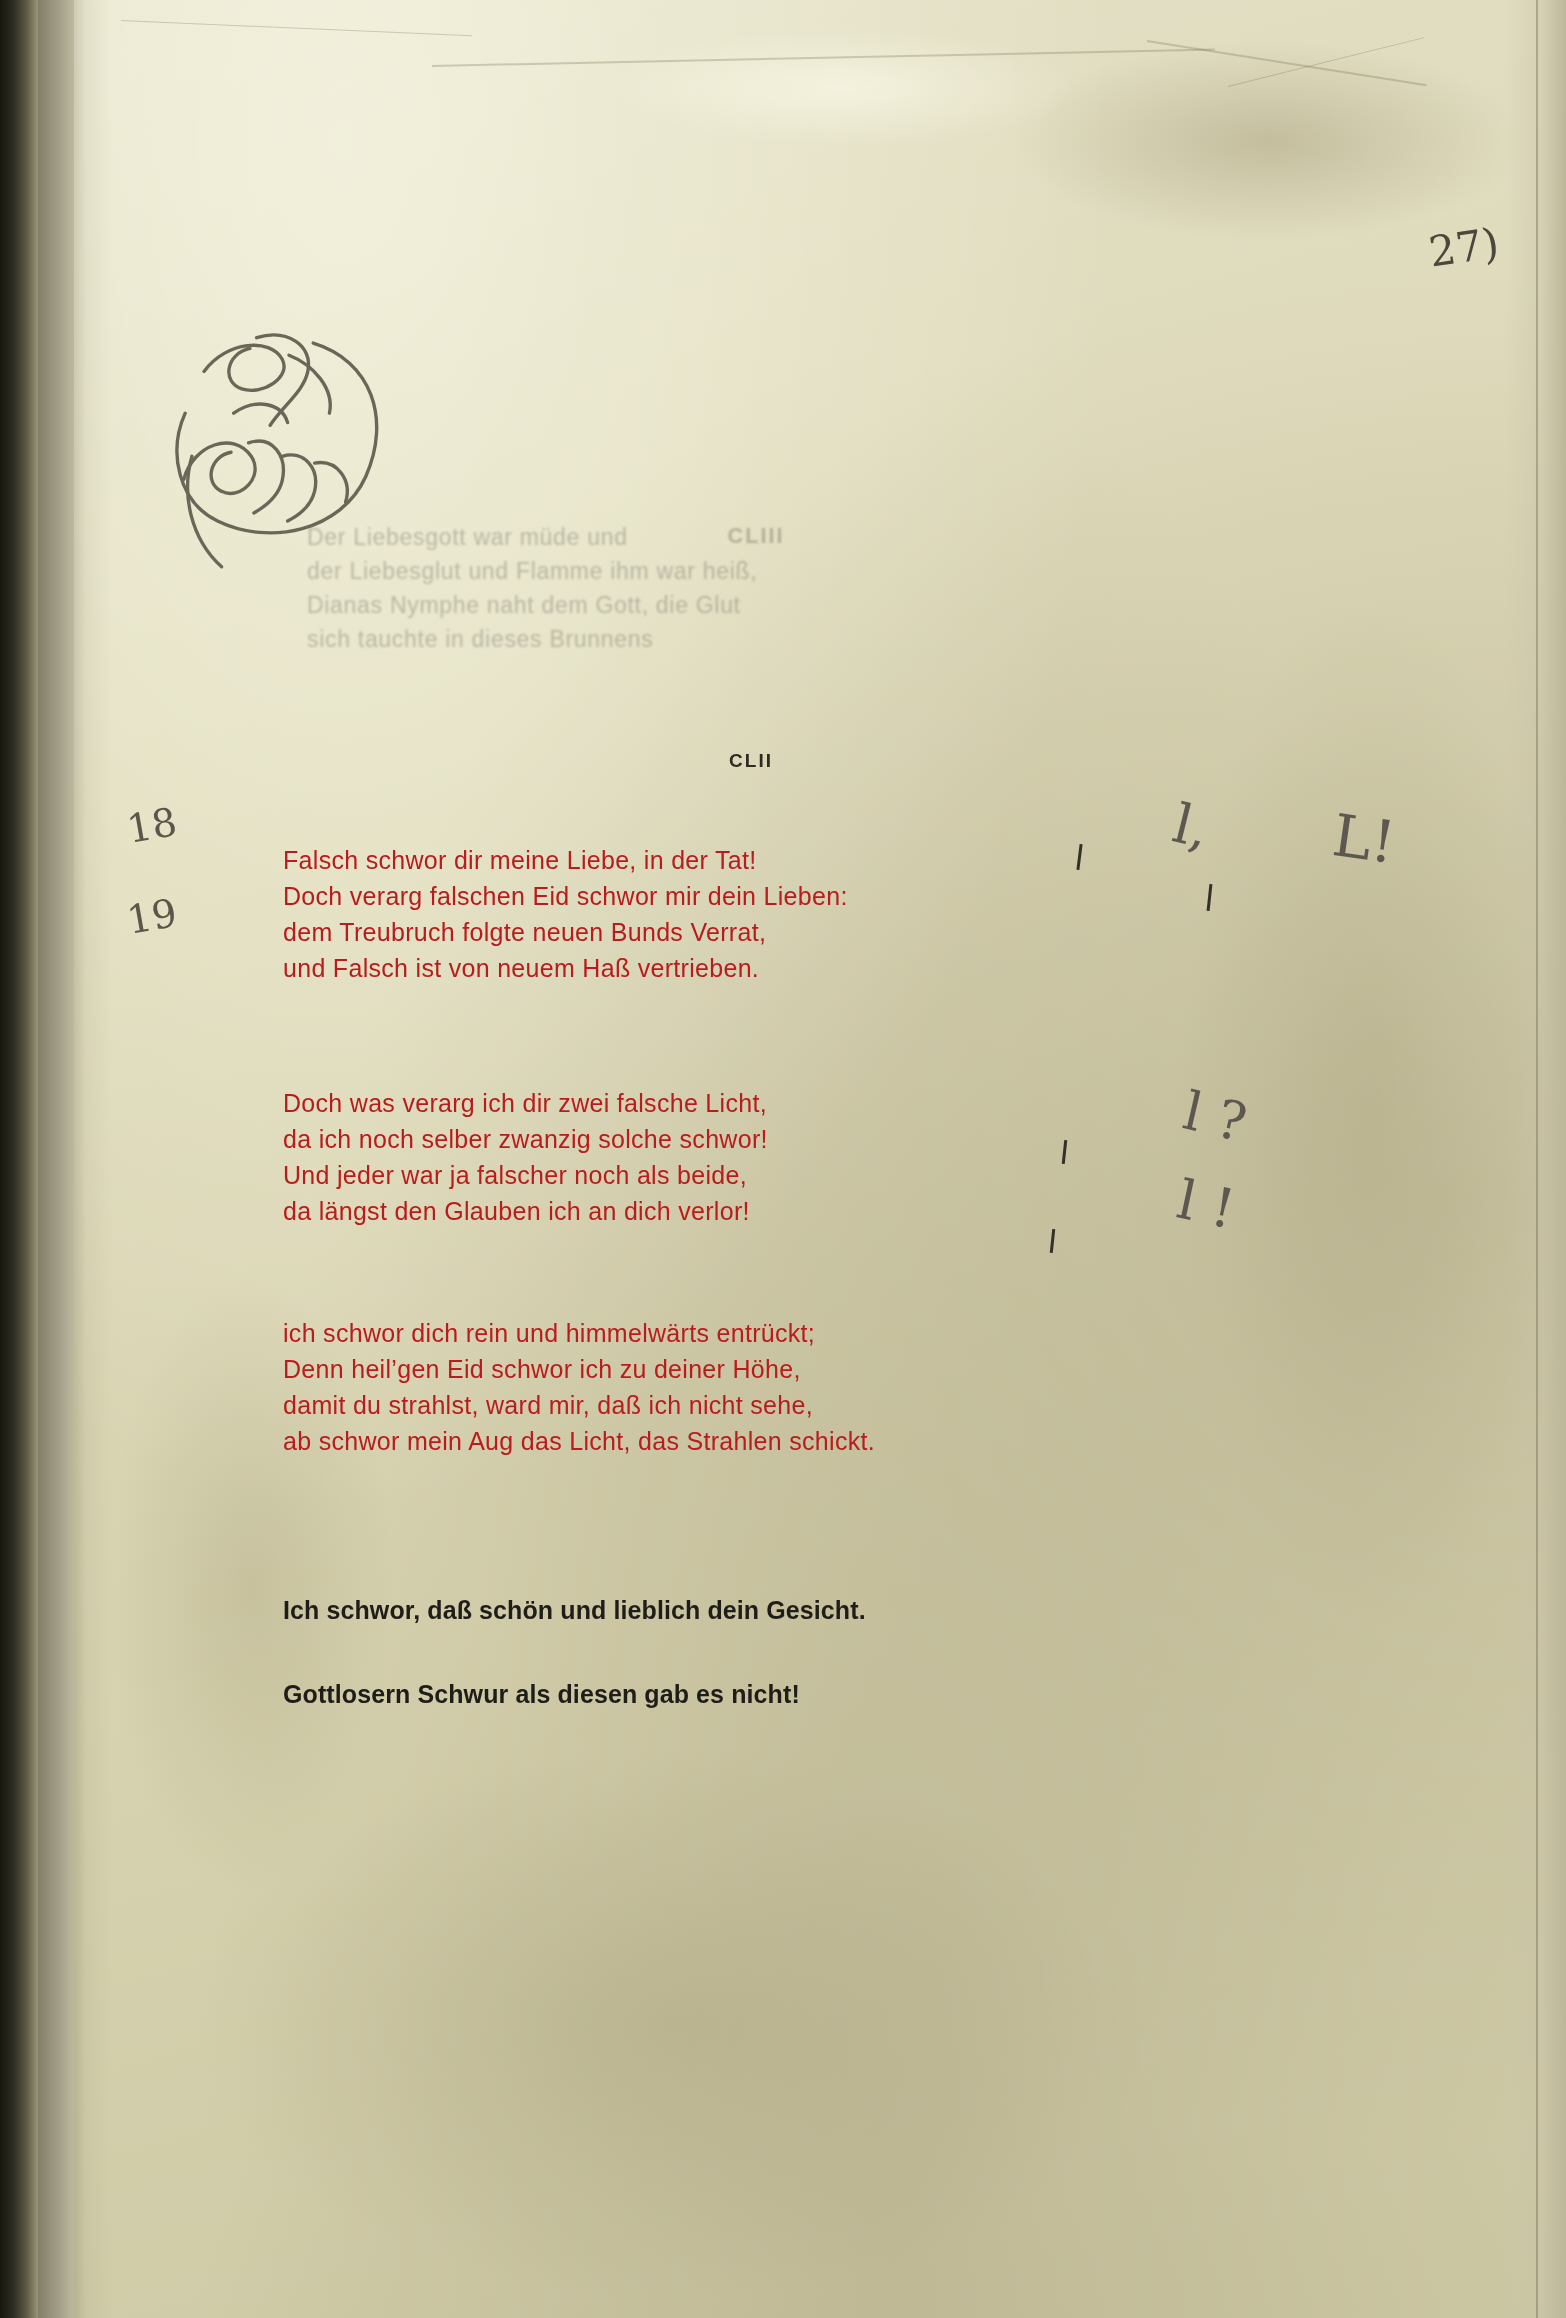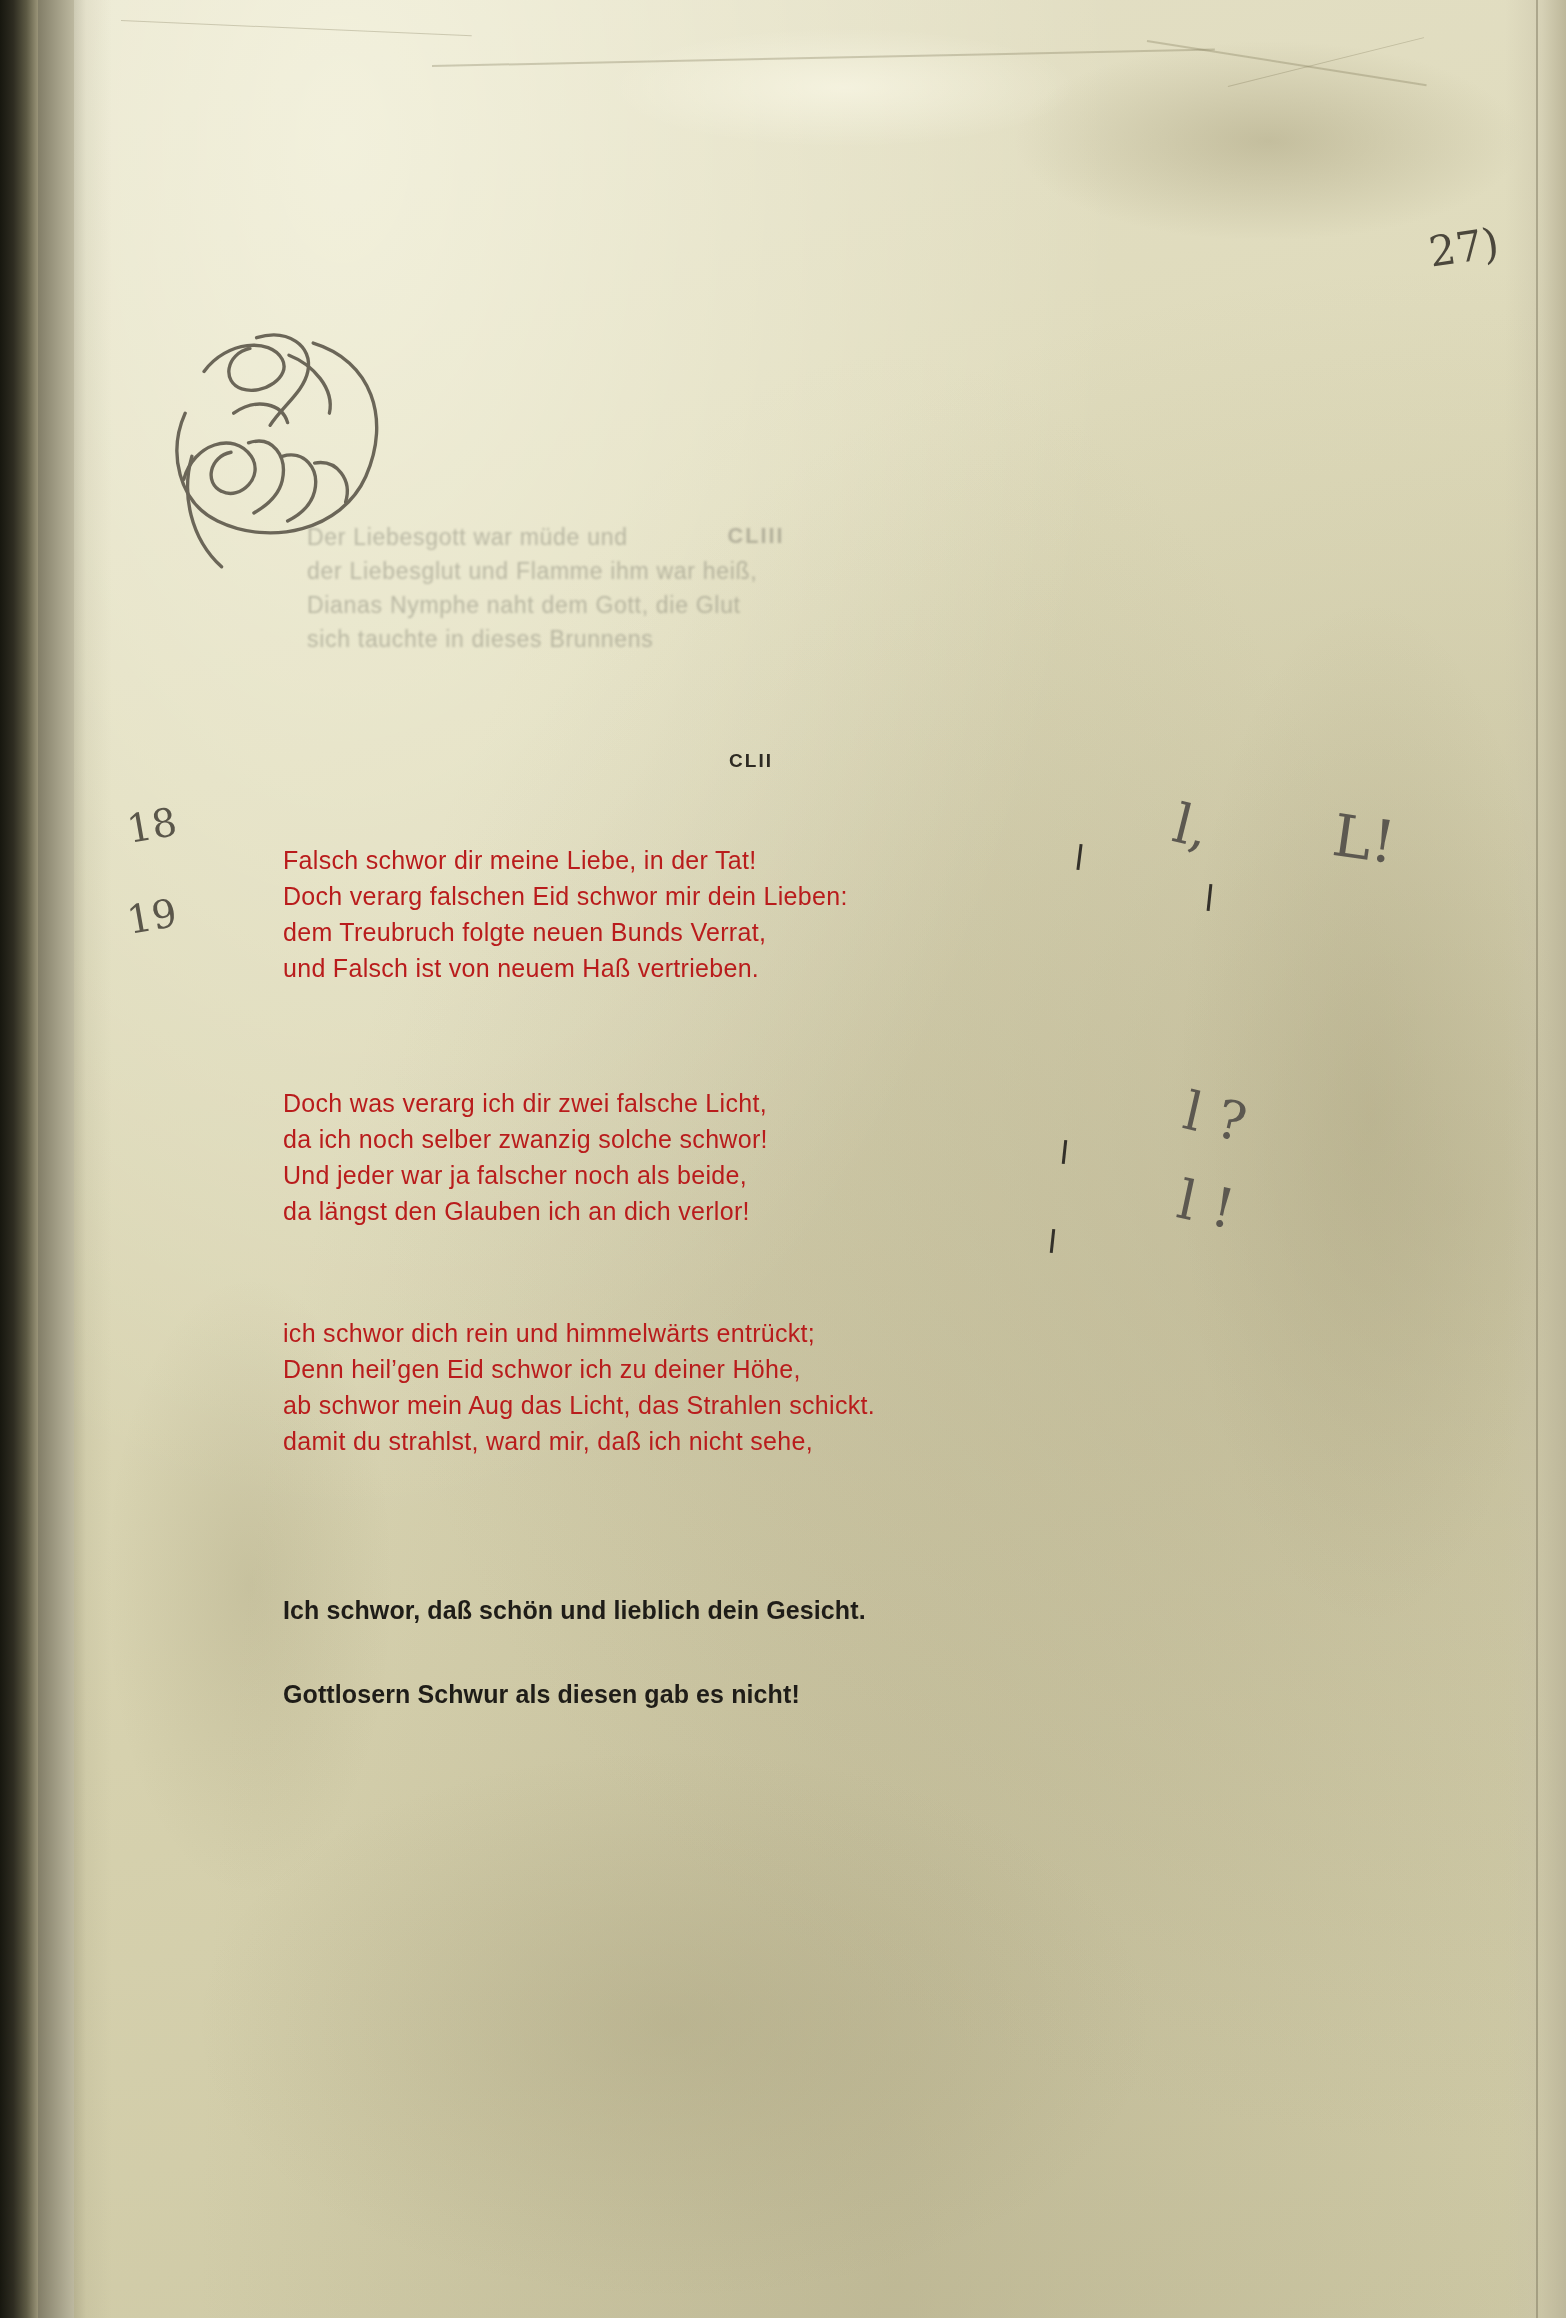--- a/index.html
+++ b/index.html
@@ -223,22 +223,22 @@
     <div class="stanza s2">
       <span class="line">Doch was verarg ich dir zwei falsche Licht,</span>
       <span class="line">da ich noch selber zwanzig solche schwor!</span>
       <span class="line">Und jeder war ja falscher noch als beide,</span>
       <span class="line">da längst den Glauben ich an dich verlor!</span>
     </div>
 
     <div class="stanza s3">
       <span class="line">ich schwor dich rein und himmelwärts entrückt;</span>
       <span class="line">Denn heil’gen Eid schwor ich zu deiner Höhe,</span>
+      <span class="line">damit du strahlst, ward mir, daß ich nicht sehe,</span>
       <span class="line">ab schwor mein Aug das Licht, das Strahlen schickt.</span>
-      <span class="line">damit du strahlst, ward mir, daß ich nicht sehe,</span>
     </div>
 
     <div class="stanza s4">
       <span class="line">Ich schwor, daß schön und lieblich dein Gesicht.</span>
       <span class="line">Gottlosern Schwur als diesen gab es nicht!</span>
     </div>
   </div>
 
   <div class="pencil folio">27)</div>
 

